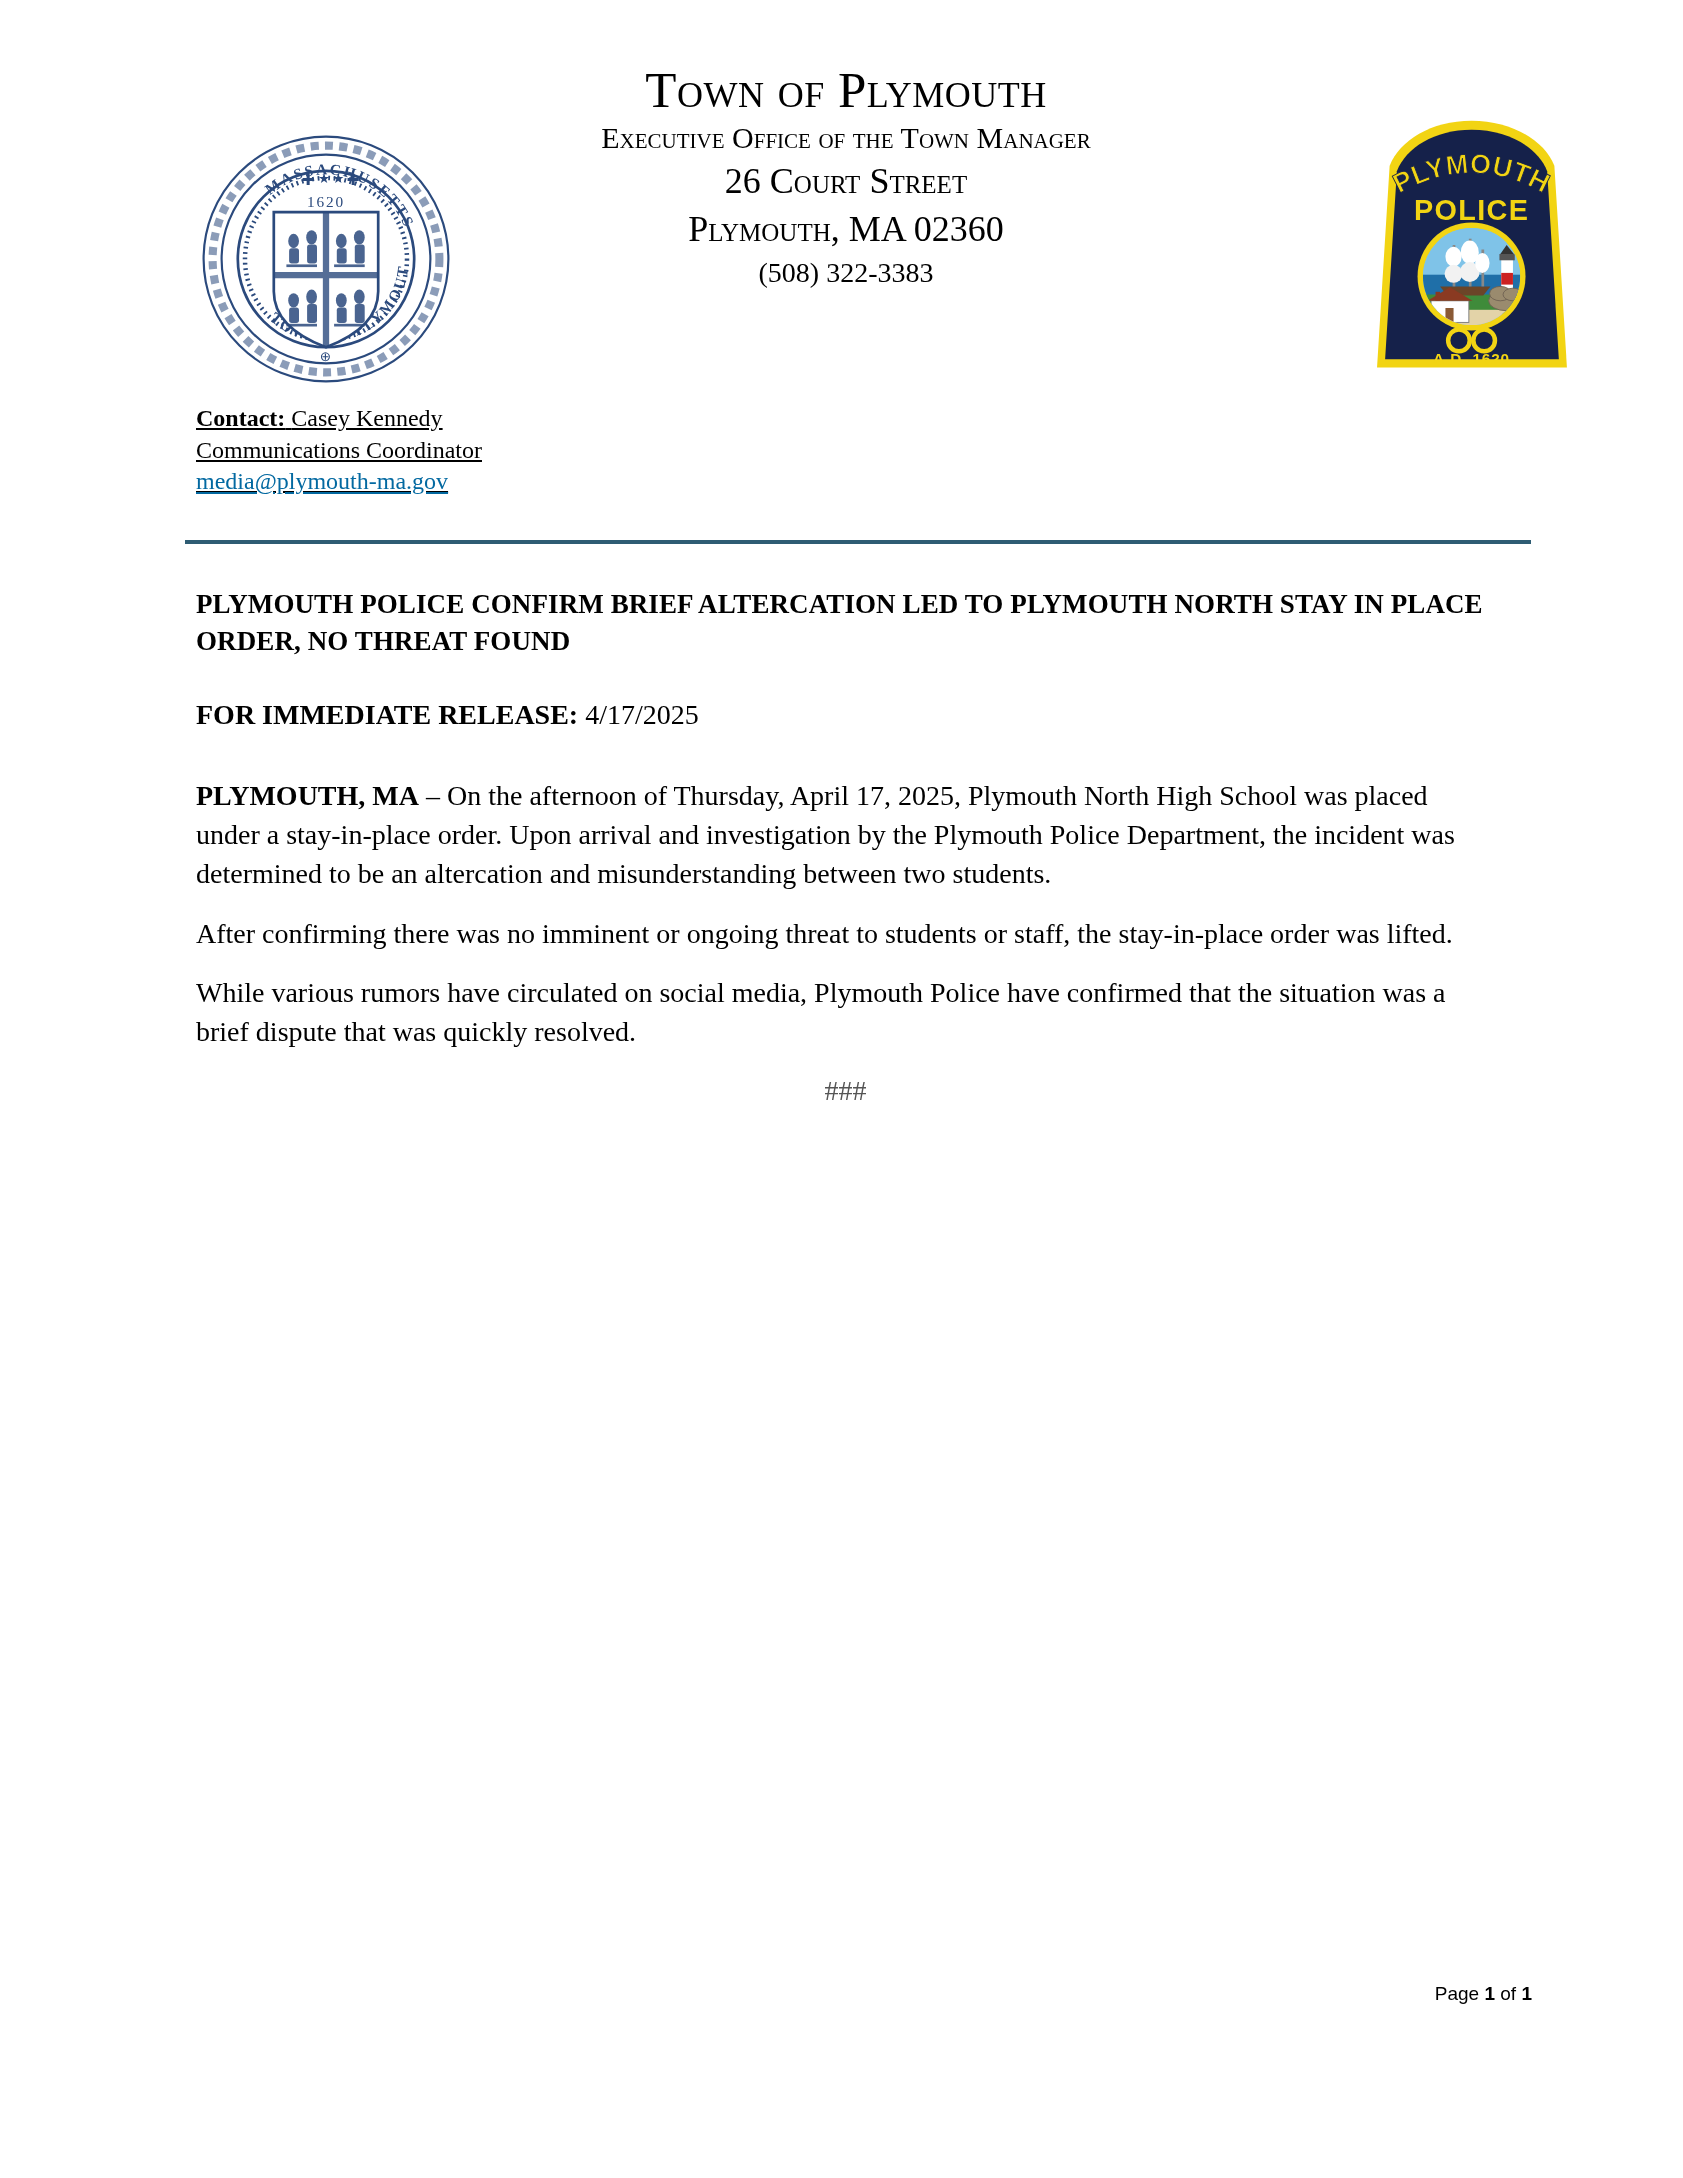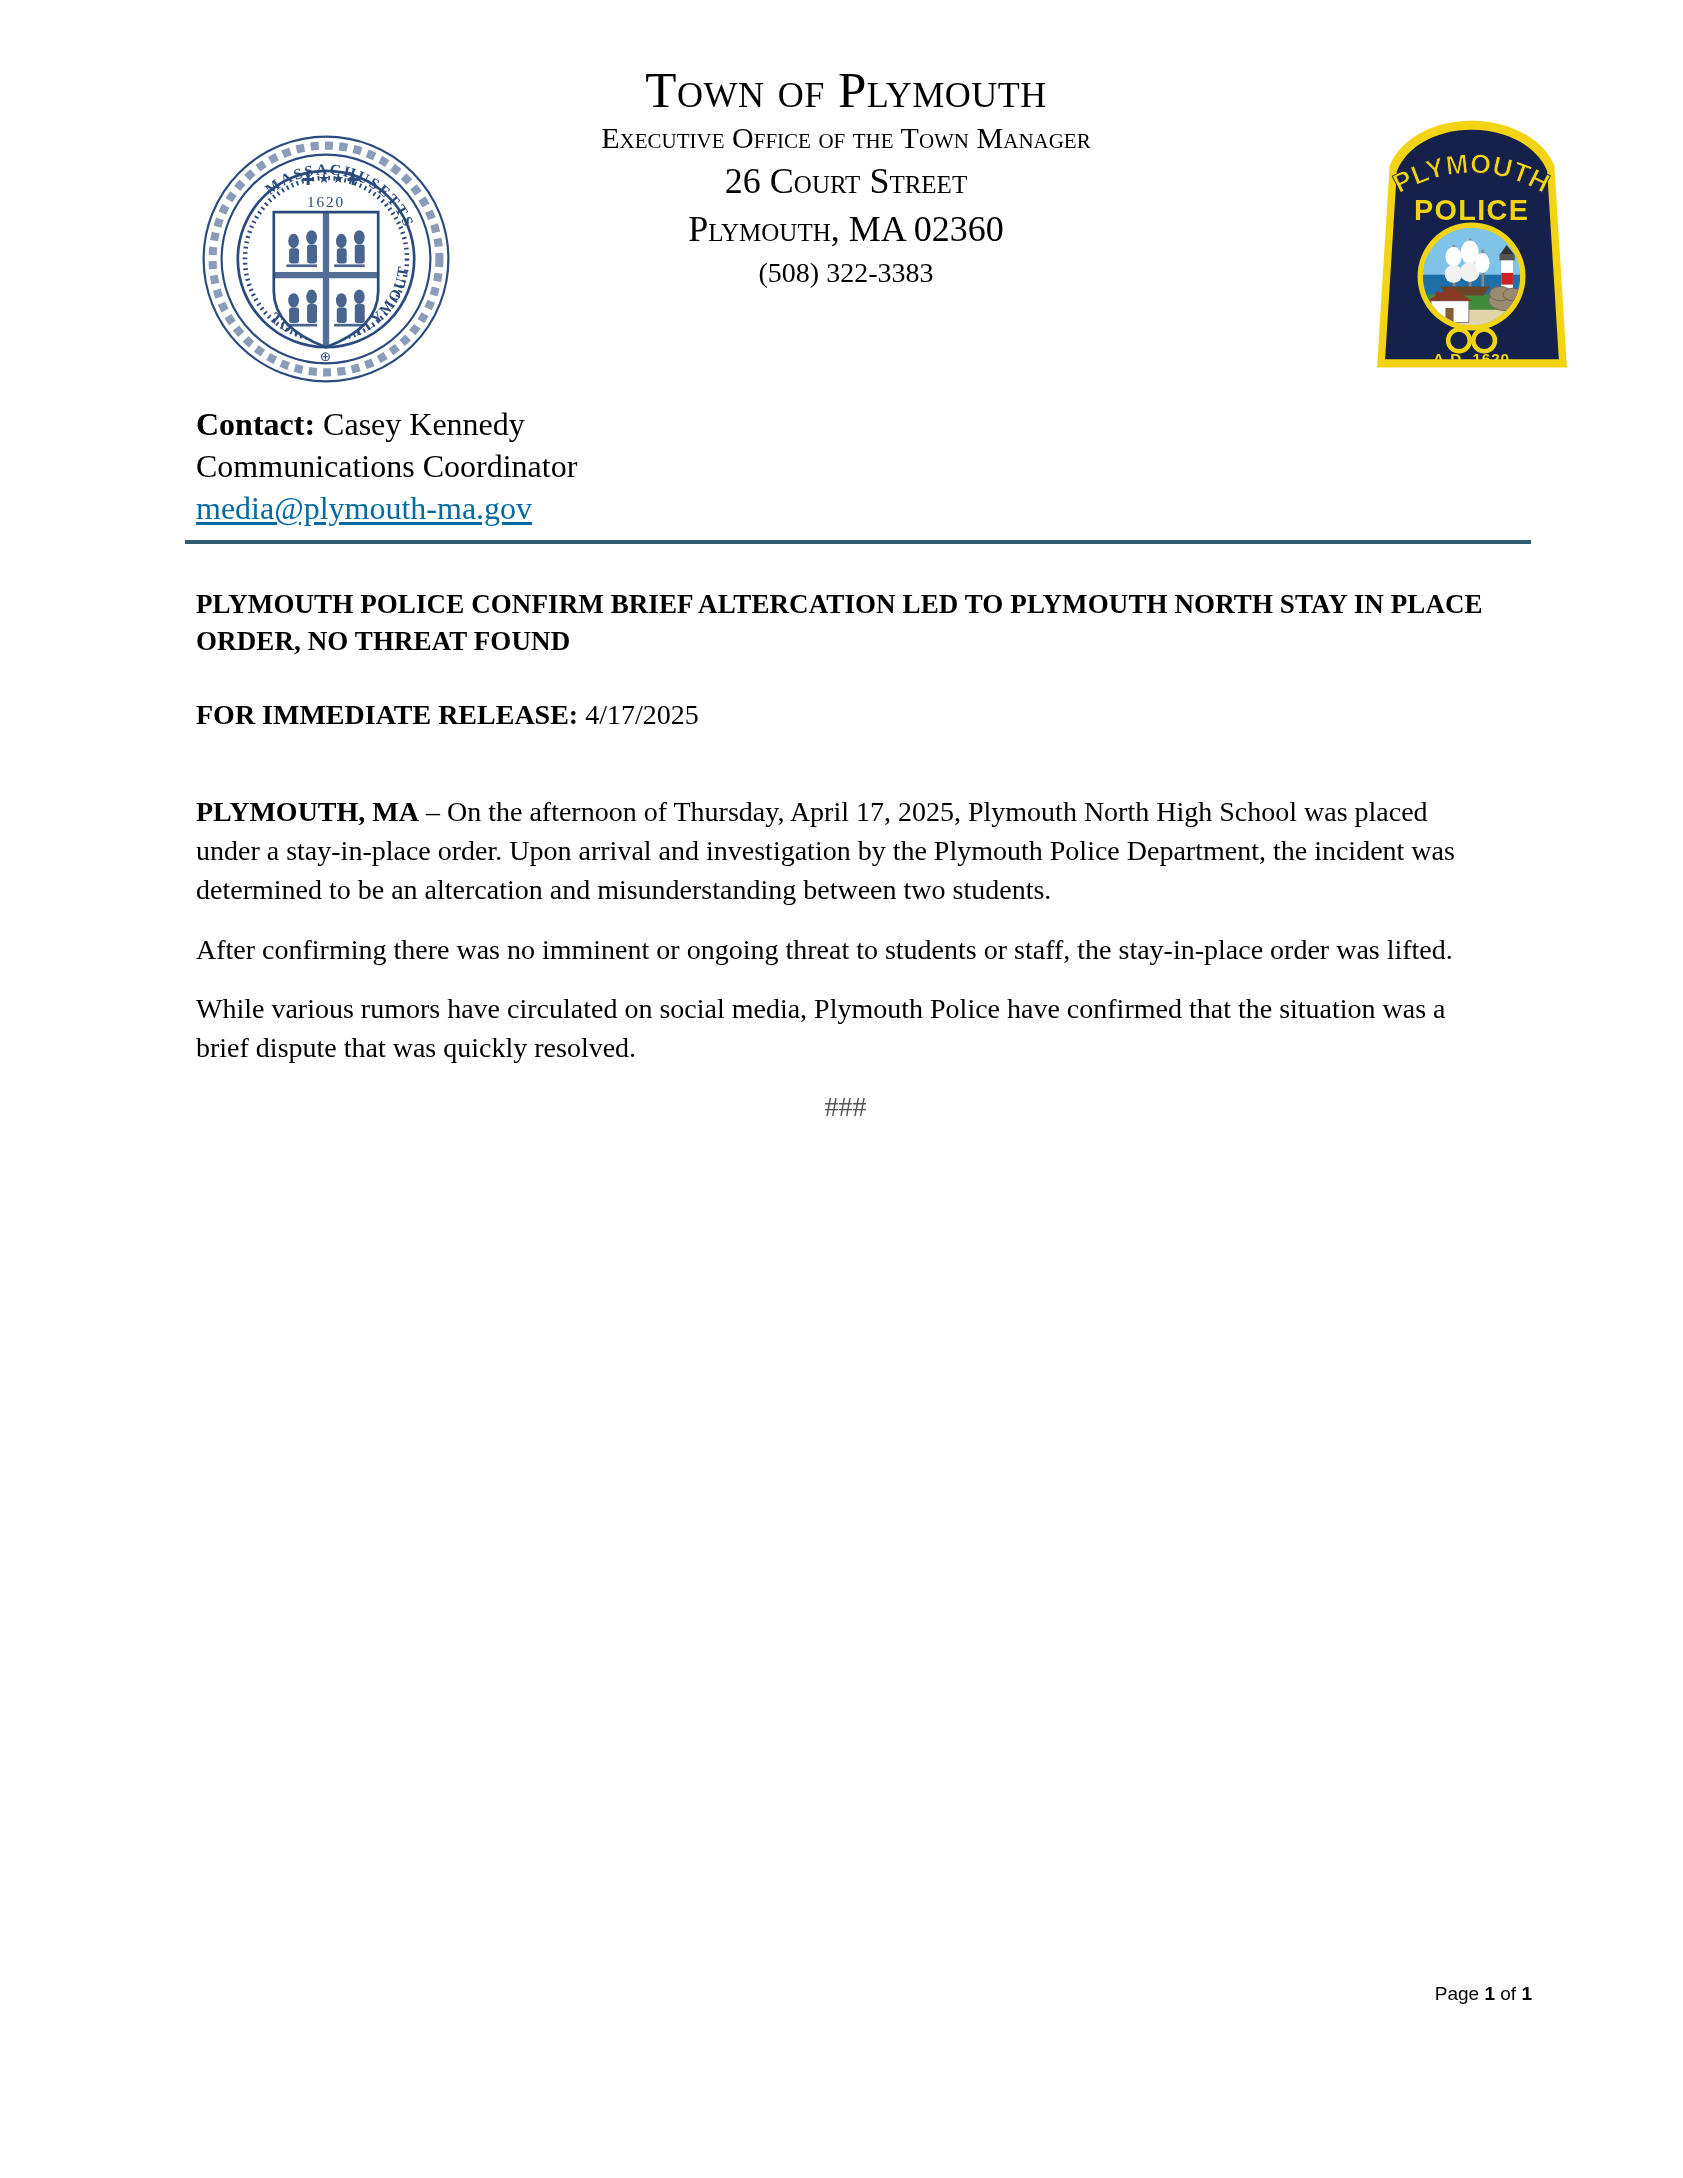--- a/index.html
+++ b/index.html
@@ -83,22 +83,23 @@
     height: 270px;
   }
   .patch-svg { display: block; width: 194px; height: 270px; }
 
   
   .contact {
     position: absolute;
     left: 196px;
     top: 403px;
     width: 810px;
-    font-size: 32px;
+    font-size: 24px;
     line-height: 1.32;
+    text-decoration: underline;
   }
   .contact .label { font-weight: bold; }
   .contact .line { white-space: nowrap; }
   .email-link {
     color: #0369a1;
     text-decoration: underline;
     text-underline-offset: 2.7px;
   }
 
   .rule {
@@ -135,21 +136,21 @@
   .body-copy {
     position: absolute;
     left: 196px;
     top: 776px;
     width: 1299px;
     font-size: 28px;
     line-height: 1.40;
     text-align: left;
   }
   .body-copy p {
-    margin: 16px 0 20px 0;
+    margin: 0 0 20px 0;
   }
   .body-copy .dateline { font-weight: bold; }
   .end-mark {
     text-align: center;
     margin: 10.8px 0 0 0 !important;
     color: #555;
   }
 
   
   .footer {

